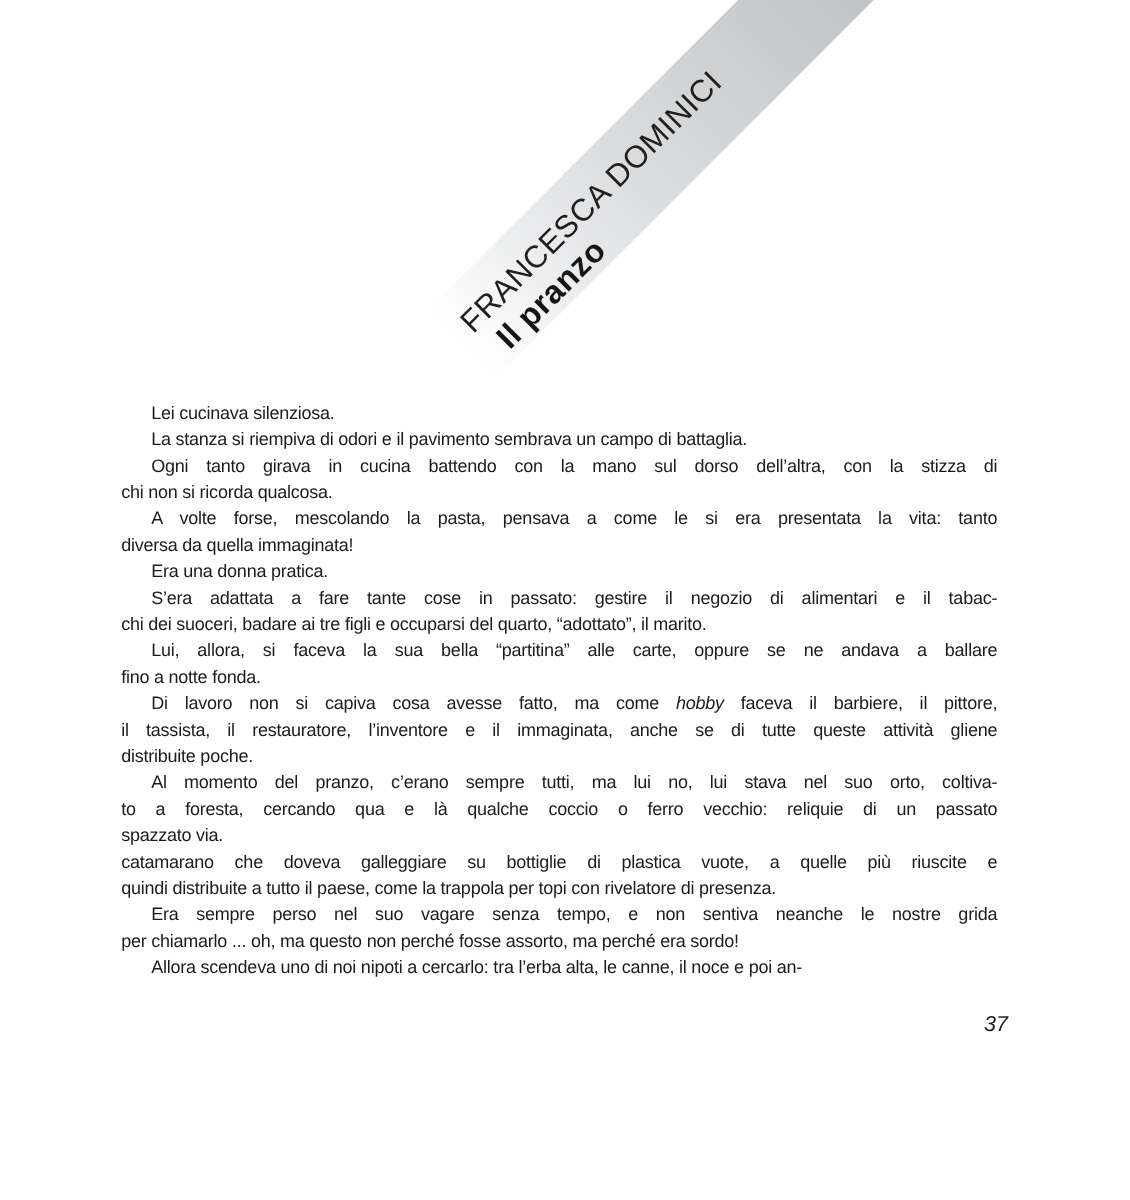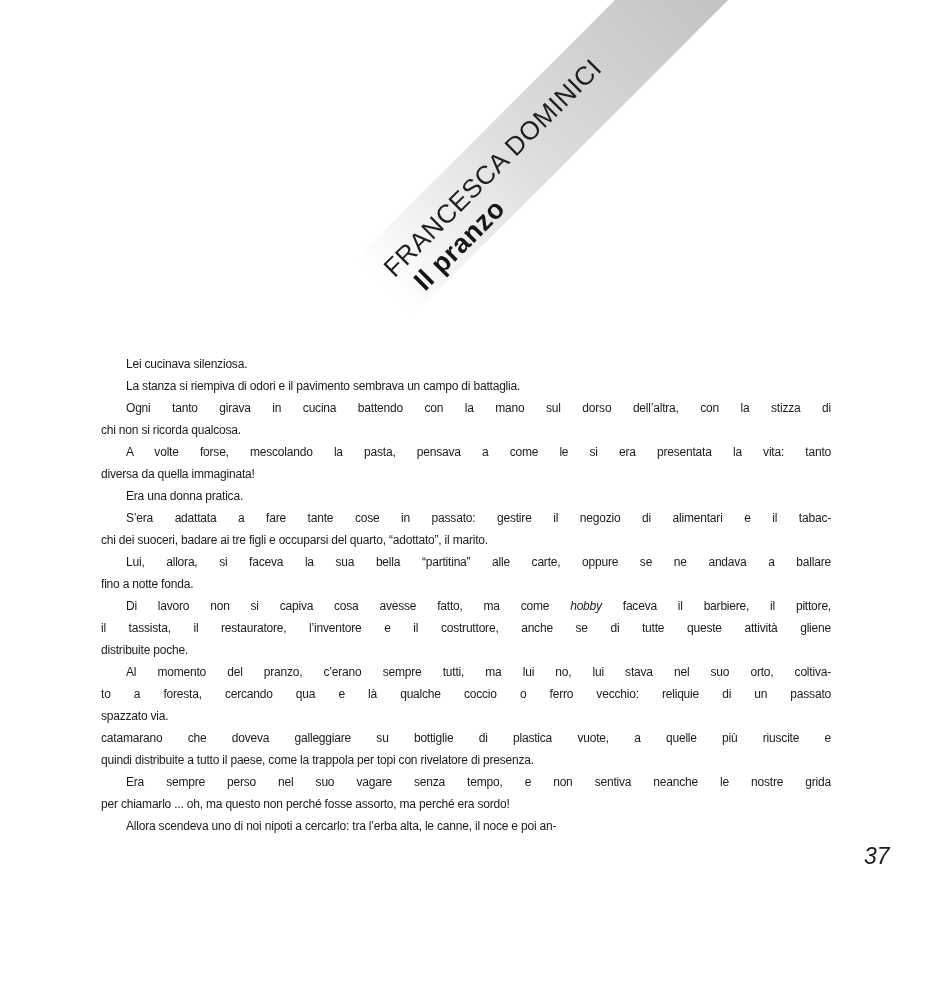--- a/index.html
+++ b/index.html
@@ -51,42 +51,42 @@
     font-weight: bold;
     letter-spacing: 0.5px;
     color: #151515;
     white-space: nowrap;
   }
 
   
   .story {
     position: absolute;
     left: 101px;
-    top: 353px;
+    top: 334px;
     width: 730px;
-    font-size: 12px;
+    font-size: 15px;
     letter-spacing: -0.2px;
     line-height: 22px;
     color: #1b1b1b;
   }
   .para { margin: 0; }
   .line { text-align: left; }
   .line.j {
     text-align: justify;
     text-align-last: justify;
   }
   .line.first { text-indent: 25px; }
   .line em { }
 
   
   .pagenum {
     position: absolute;
-    left: 864px;
+    left: 820px;
     top: 843px;
-    font-size: 23px;
+    font-size: 18px;
     font-style: italic;
     color: #1b1b1b;
   }
 </style>
 </head>
 <body>
 
 <div class="page">
 
   <div class="ribbon">
@@ -115,21 +115,21 @@
       <div class="para">
         <div class="line first j">S’era adattata a fare tante cose in passato: gestire il negozio di alimentari e il tabac-</div>
         <div class="line">chi dei suoceri, badare ai tre figli e occuparsi del quarto, “adottato”, il marito.</div>
       </div>
       <div class="para">
         <div class="line first j">Lui, allora, si faceva la sua bella “partitina” alle carte, oppure se ne andava a ballare</div>
         <div class="line">fino a notte fonda.</div>
       </div>
       <div class="para">
         <div class="line first j">Di lavoro non si capiva cosa avesse fatto, ma come <em>hobby</em> faceva il barbiere, il pittore,</div>
-        <div class="line j">il tassista, il restauratore, l’inventore e il costruttore, anche se di tutte queste attività gliene</div>
+        <div class="line j">il tassista, il restauratore, l’inventore e il immaginata, anche se di tutte queste attività gliene</div>
         <div class="line">distribuite poche.</div>
       </div>
       <div class="para">
         <div class="line first j">Al momento del pranzo, c’erano sempre tutti, ma lui no, lui stava nel suo orto, coltiva-</div>
         <div class="line j">to a foresta, cercando qua e là qualche coccio o ferro vecchio: reliquie di un passato</div>
         <div class="line">spazzato via.</div>
       </div>
       <div class="para">
         <div class="line j">catamarano che doveva galleggiare su bottiglie di plastica vuote, a quelle più riuscite e</div>
         <div class="line">quindi distribuite a tutto il paese, come la trappola per topi con rivelatore di presenza.</div>

